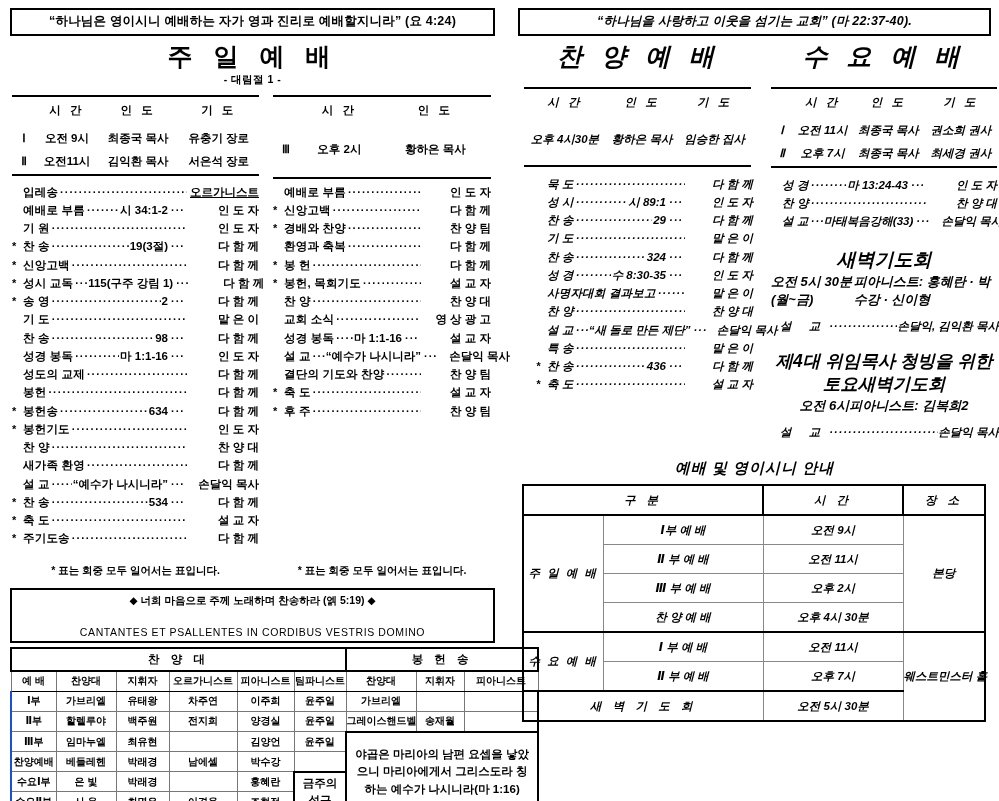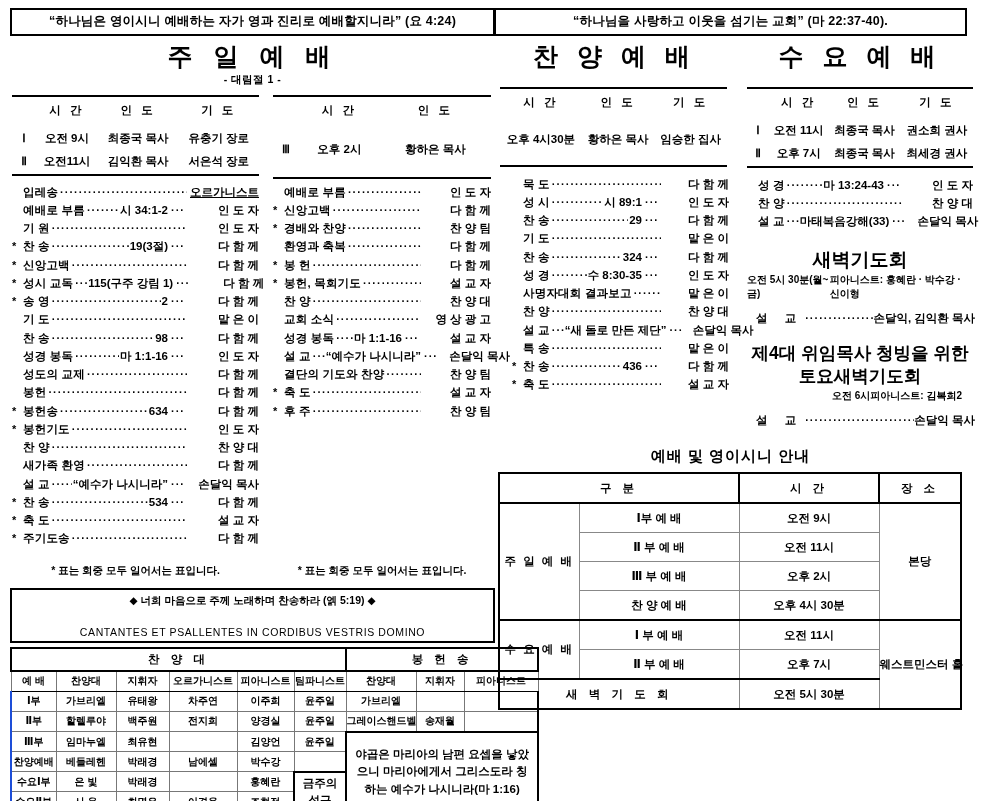--- a/index.html
+++ b/index.html
@@ -21,23 +21,24 @@
     height: 801px;
   }
   .panel-left {
     position: absolute;
     left: 0; top: 0;
     width: 505px;
     height: 801px;
   }
   .panel-right {
     position: absolute;
-    left: 486px; top: 0;
+    left: 510px; top: 0;
     width: 489px;
     height: 801px;
+    font-style: italic;
   }
 
   
   .verse-box {
     border: 2px solid #000;
     margin: 8px 10px 0 10px;
     padding: 3px 2px 4px 2px;
     text-align: center;
     font-size: 12.5px;
     font-weight: bold;
@@ -145,22 +146,22 @@
   .mid-title {
     text-align: center;
     font-size: 19px;
     font-weight: bold;
     letter-spacing: 0px;
     margin-top: 18px;
   }
   .mid-title.two-line { line-height: 1.35; font-size: 17.5px; }
   .small-line {
     display: flex;
-    justify-content: flex-end;
-    font-size: 10px;
+    justify-content: center;
+    font-size: 13px;
     font-weight: bold;
     margin-top: 10px;
     padding: 0 2px;
   }
 
   
   .choir-outer {
     margin: 10px 10px 0 10px;
     border: 2px solid #000;
   }

